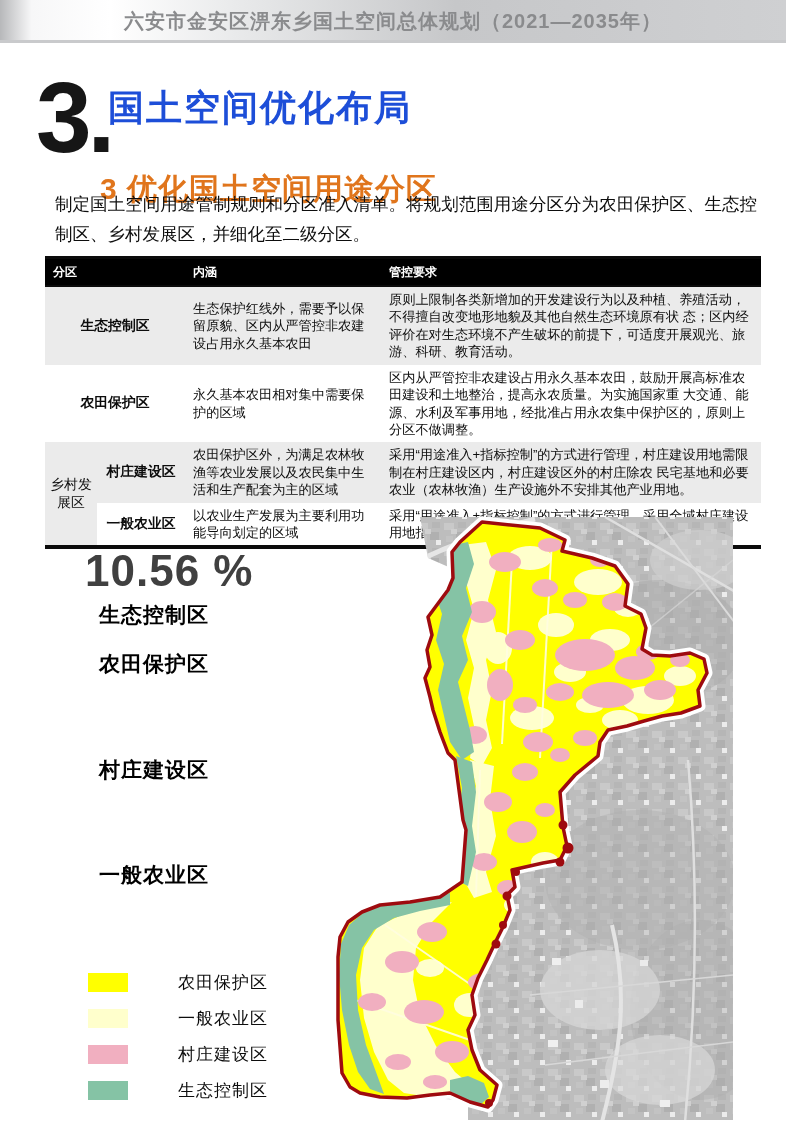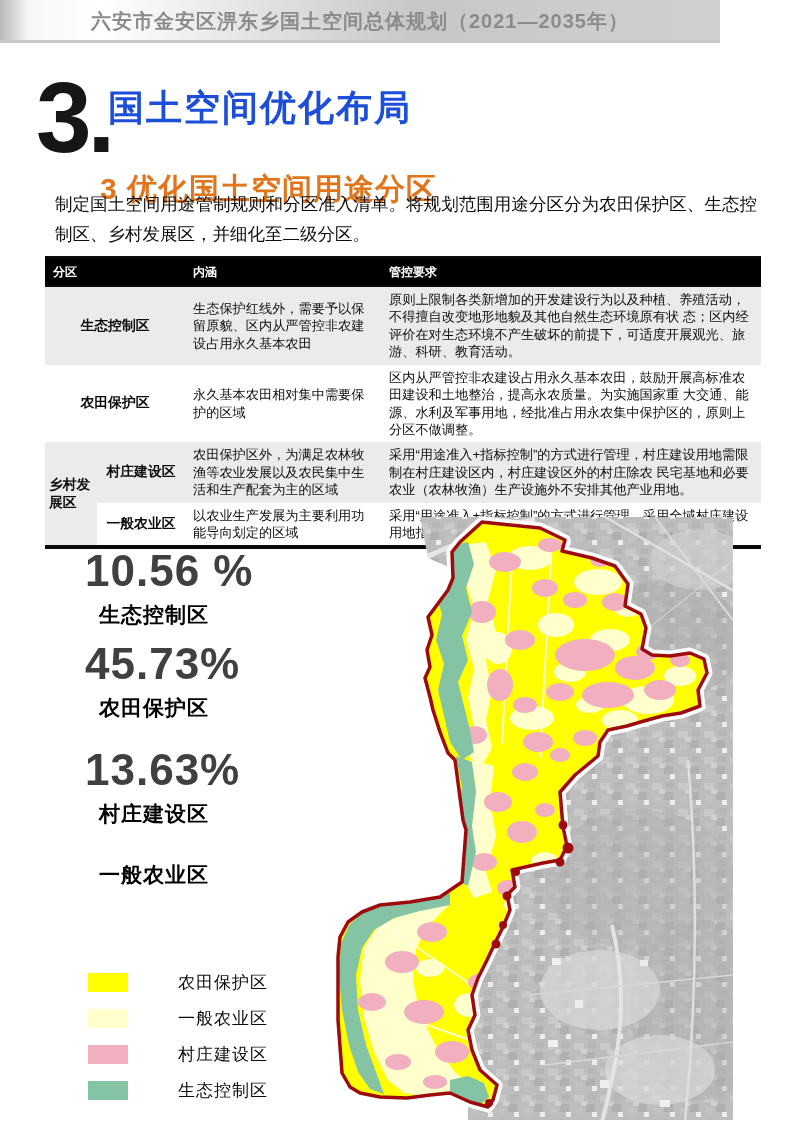--- a/index.html
+++ b/index.html
@@ -3,21 +3,21 @@
 <meta charset="utf-8">
 <style>
   html,body{margin:0;padding:0;}
   body{
     width:793px;height:1122px;position:relative;background:#ffffff;
     font-family:"Liberation Sans","DejaVu Sans",sans-serif;color:#111;
     overflow:hidden;
   }
   
   .hdr-band{
-    position:absolute;left:0;top:0;width:720px;height:40px;
+    position:absolute;left:0;top:0;width:786px;height:40px;
     background:linear-gradient(90deg,#b7b8ba 0%,#f7f7f8 4%,#ffffff 14%,#e9eaeb 30%,#c6c7c9 58%,#cfd0d2 100%);
     border-bottom:3px solid #c9cacc;
     box-shadow:0 1px 0 #ffffff;
     text-decoration:underline;
   }
   .hdr-band .hdr-title{
     position:absolute;left:0;right:0;top:8px;text-align:center;
     font-size:20px;font-weight:700;color:#8a8b8d;letter-spacing:1px;
   }
   
@@ -44,21 +44,21 @@
   }
   .ztable th{
     background:#000000;color:#ffffff;font-size:12px;font-weight:700;
     text-align:left;padding:3px 8px;border-bottom:2.5px solid #0b0b0b;height:20px;
   }
   .ztable td{
     font-size:13.2px;line-height:1.32;padding:4px 8px;vertical-align:middle;color:#0d0d0d;
   }
   .ztable tr.odd td{background:#ebebeb;}
   .ztable td.zone{font-weight:700;font-size:13.8px;text-align:center;}
-  .ztable td.group{font-weight:700;font-size:13.8px;background:#ebebeb;padding:0 4px;}
+  .ztable td.group{font-weight:400;font-size:13.8px;text-align:center;background:#ebebeb;padding:0 4px;}
   
   .stat{position:absolute;left:85px;}
   .stat .val{font-size:44px;font-weight:800;color:#404040;letter-spacing:1px;line-height:1;}
   .stat .lbl{font-size:21px;font-weight:700;color:#000;margin:8px 0 0 14px;letter-spacing:1px;}
   
   .legend{position:absolute;left:88px;top:971px;}
   .legend .row{display:flex;align-items:center;margin-bottom:13px;}
   .legend .sw{width:40px;height:19px;margin-right:50px;}
   .legend .lab{font-size:17px;color:#0d0d0d;letter-spacing:1px;}
   
@@ -115,25 +115,23 @@
       <td>采用“用途准入+指标控制”的方式进行管理，采用全域村庄建设用地指标对一般农业区村庄建设活动进行规划 控制。</td>
     </tr>
   </tbody>
 </table>
 
 <div class="stat" style="top:549px">
   <div class="val">10.56 %</div>
   <div class="lbl">生态控制区</div>
 </div>
 <div class="stat" style="top:642px">
-  <div class="val">45.73%</div>
   <div class="lbl">农田保护区</div>
 </div>
 <div class="stat" style="top:748px">
-  <div class="val">13.63%</div>
   <div class="lbl">村庄建设区</div>
 </div>
 <div class="stat" style="top:853px">
   <div class="lbl">一般农业区</div>
 </div>
 
 <div class="legend">
   <div class="row">
     <div class="sw" style="background: rgb(255, 255, 0);"></div>
     <div class="lab">农田保护区</div>

